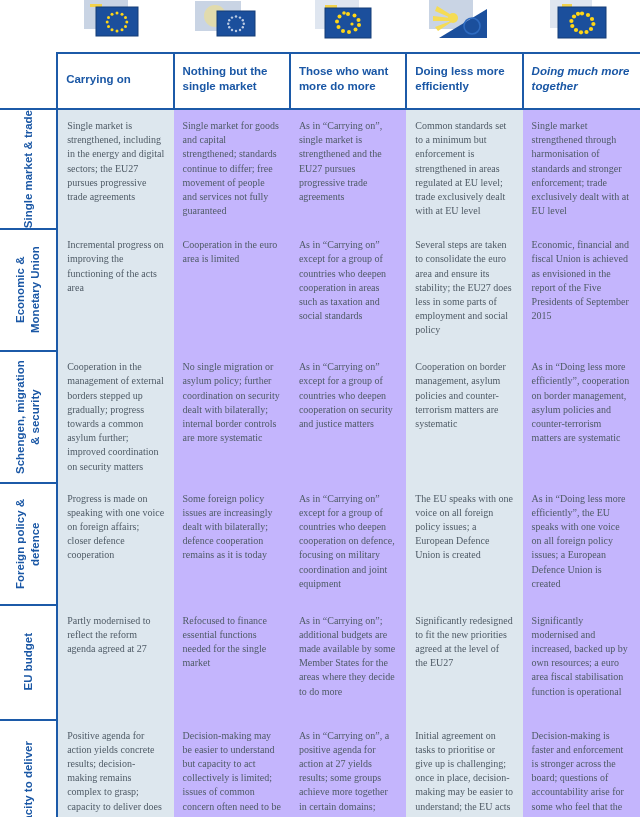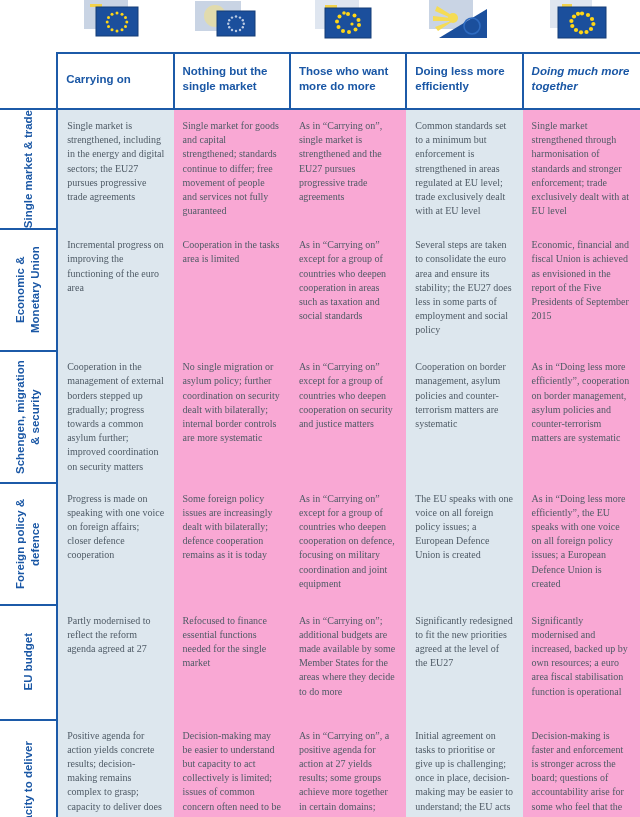--- a/index.html
+++ b/index.html
@@ -89,21 +89,21 @@
   td.cell{
     vertical-align:top;
     padding:9px 9px 9px 9px;
     font-family:"Liberation Serif", serif;
     font-size:10px;
     line-height:1.42;
     color:#4f5b66;
     border:none;
   }
   td.tint-a{background:#dde7ee;}
-  td.tint-b{background:#f9a8d4;margin-left:19px;}
+  td.tint-b{background:#c4b5fd;margin-left:19px;}
 
   
   tr.r0{height:120px;}
   tr.r1{height:100px;}
   tr.r2{height:130px;}
   tr.r3{height:110px;}
   tr.r4{height:115px;}
   tr.r5{height:136px;}
 </style>
 </head>
@@ -257,22 +257,22 @@
       <td class="cell tint-b">Single market for goods and capital strengthened; standards continue to differ; free movement of people and services not fully guaranteed</td>
       <td class="cell tint-b">As in “Carrying on”, single market is strengthened and the EU27 pursues progressive trade agreements</td>
       <td class="cell tint-a">Common standards set to a minimum but enforcement is strengthened in areas regulated at EU level; trade exclusively dealt with at EU level</td>
       <td class="cell tint-b">Single market strengthened through harmonisation of standards and stronger enforcement; trade exclusively dealt with at EU level</td>
     </tr>
 
     <tr class="r1">
       <td class="row-label">
         <span class="vert">Economic &amp; Monetary Union</span>
       </td>
-      <td class="cell tint-a">Incremental progress on improving the functioning of the euro area</td>
-      <td class="cell tint-b">Cooperation in the tasks area is limited</td>
+      <td class="cell tint-a">Incremental progress on improving the functioning of the acts area</td>
+      <td class="cell tint-b">Cooperation in the euro area is limited</td>
       <td class="cell tint-b">As in “Carrying on” except for a group of countries who deepen cooperation in areas such as taxation and social standards</td>
       <td class="cell tint-a">Several steps are taken to consolidate the euro area and ensure its stability; the EU27 does less in some parts of employment and social policy</td>
       <td class="cell tint-b">Economic, financial and fiscal Union is achieved as envisioned in the report of the Five Presidents of September 2015</td>
     </tr>
 
     <tr class="r2">
       <td class="row-label">
         <span class="vert">Schengen, migration &amp; security</span>
       </td>
       <td class="cell tint-a">Cooperation in the management of external borders stepped up gradually; progress towards a common asylum further; improved coordination on security matters</td>

